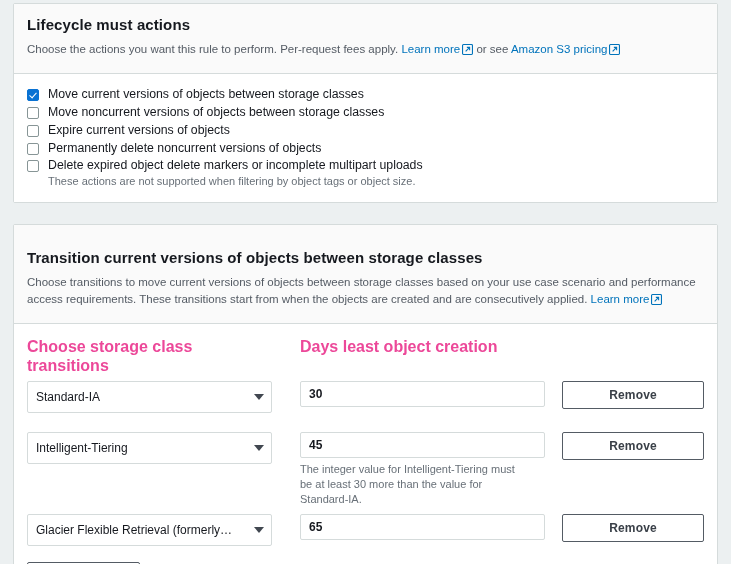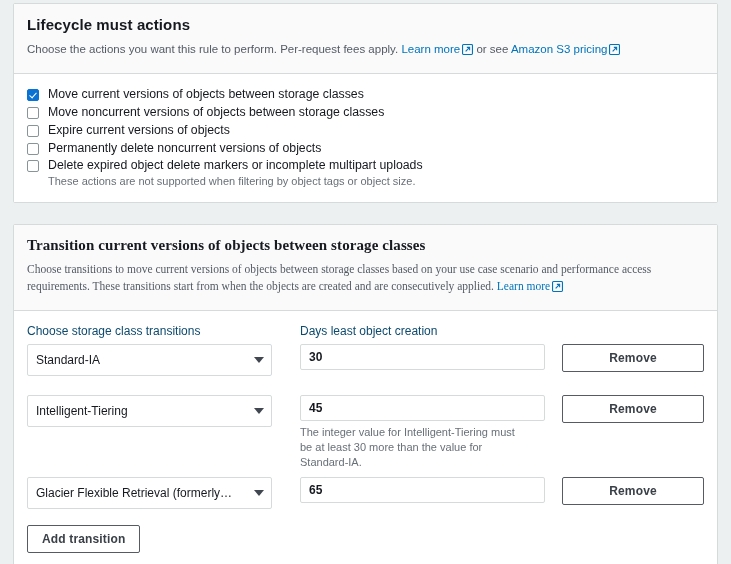--- a/index.html
+++ b/index.html
@@ -128,23 +128,23 @@
   }
 
   
   .t-grid {
     display: grid;
     grid-template-columns: 245px 28px 245px 17px auto;
     align-items: start;
   }
 
   .field-label {
-    font-size: 12px;
-    color: #0c4a6e;
-    font-weight: normal;
+    font-size: 16px;
+    color: #ec4899;
+    font-weight: bold;
     padding-bottom: 6px;
     line-height: 1.2;
   }
 
   .select-box {
     position: relative;
     height: 32px;
     box-sizing: border-box;
     border: 1px solid #d5dbdb;
     border-radius: 2px;
@@ -267,21 +267,21 @@
           <span class="cbox"></span>
           <span class="check-label">Delete expired object delete markers or incomplete multipart uploads</span>
         </div>
 
         <div class="sub-note">These actions are not supported when filtering by object tags or object size.</div>
       </div>
     </div>
   </div>
 
   <div class="card" style="margin-top:21px;">
-    <div class="card-header" style="padding-top:11px;padding-bottom:13px;font-family:Liberation Serif, serif;">
+    <div class="card-header" style="padding-top:24px;padding-bottom:13px;">
       <div class="card-title">Transition current versions of objects between storage classes</div>
       <div class="card-desc">
         <span>Choose transitions to move current versions of objects between storage classes based on your use case scenario and performance access requirements. These transitions start from when the objects are created and are consecutively applied.</span>
         <a class="link" href="#"><span>Learn more</span><span class="ext-icon"><svg width="11" height="11" viewBox="0 0 12 12">
                 <rect x="0.6" y="0.6" width="10.8" height="10.8" rx="1" fill="none" stroke="#0073bb" stroke-width="1.2"></rect>
                 <path d="M4 8 L8 4" stroke="#0073bb" stroke-width="1.2" fill="none"></path>
                 <path d="M5.3 3.7 H8.3 V6.7" stroke="#0073bb" stroke-width="1.2" fill="none"></path>
               </svg></span></a>
       </div>
     </div>

